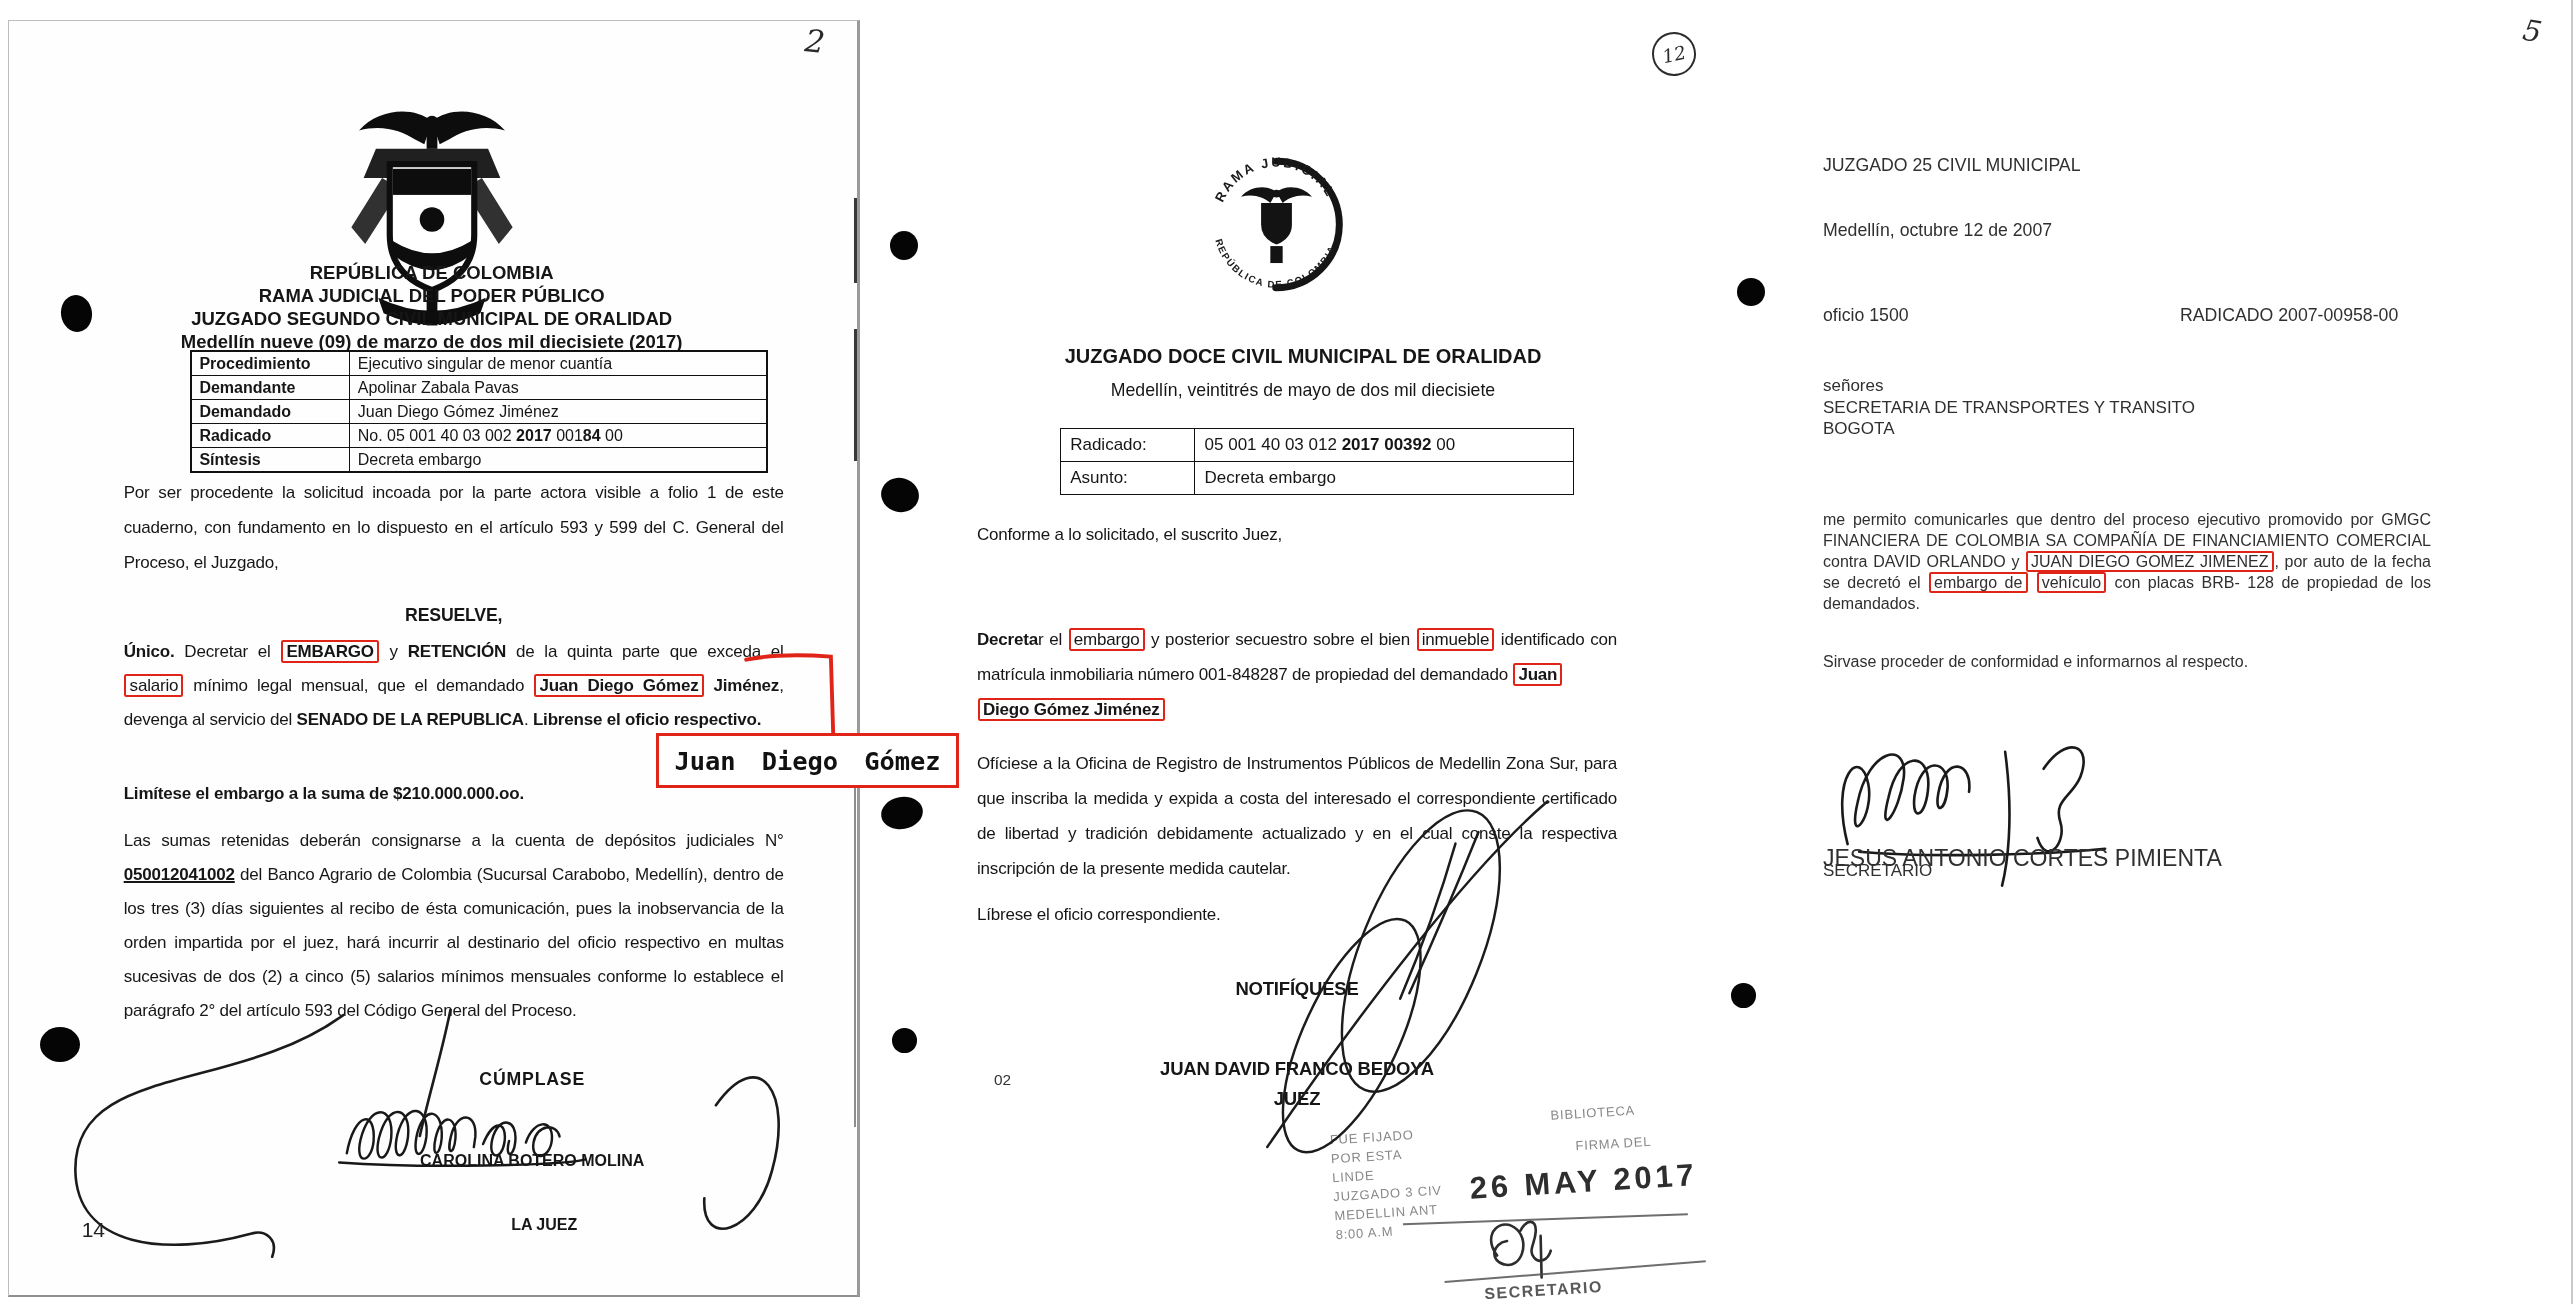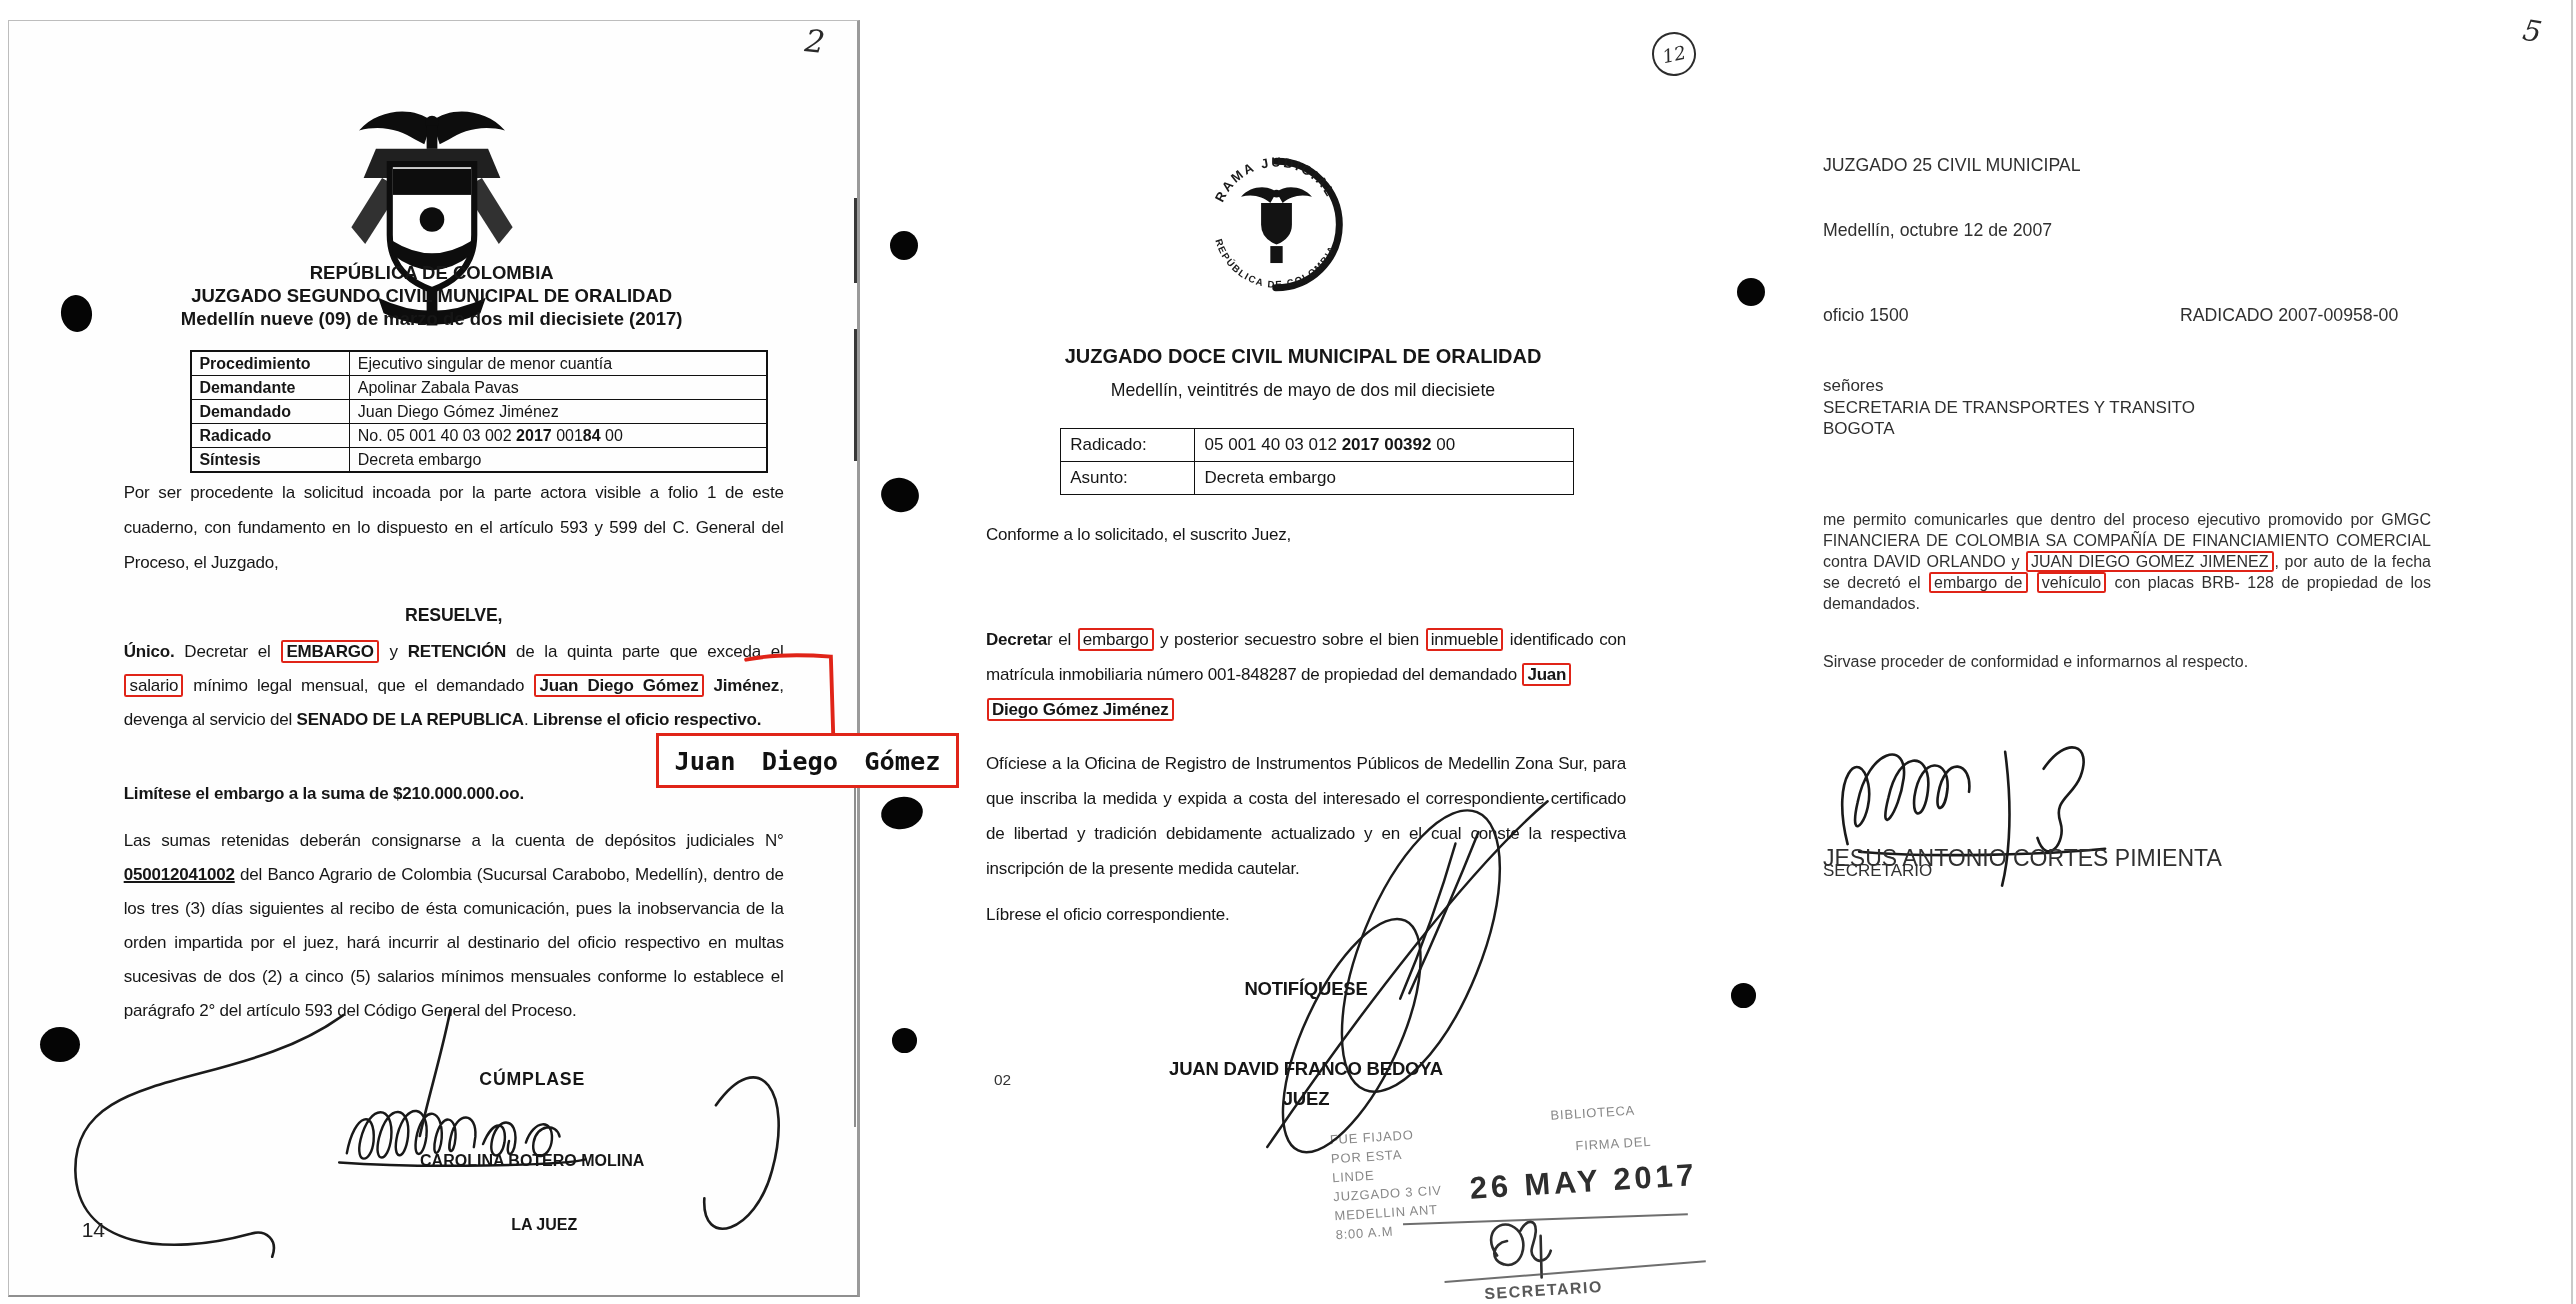--- a/index.html
+++ b/index.html
@@ -66,21 +66,21 @@
   .connector{left:723px;top:642px;width:131px;height:104px;z-index:4;}
 
   
   .page2{left:865px;top:0;width:846px;height:1305px;}
   .p2-seal{left:319px;top:132px;width:185px;height:185px;}
   .p2-title{left:69px;top:345px;width:738px;font-weight:700;font-size:20px;}
   .p2-date{left:69px;top:380px;width:738px;font-size:17.7px;}
   .p2-table{left:195px;top:428px;width:514px;border:1.5px solid #111;border-collapse:collapse;font-size:17px;}
   .p2-table td{border:1.5px solid #111;padding:3.1px 9.2px;height:26px;}
   .p2-table td.lbl{width:115px;}
-  .p2-body{left:121px;width:640px;font-size:17px;line-height:35px;letter-spacing:-0.2px;}
+  .p2-body{left:112px;width:640px;font-size:17px;line-height:35px;letter-spacing:-0.2px;}
   .p2-conforme{top:517px;}
   .p2-resuelve{top:574px;font-weight:700;font-size:18.5px;}
   .p2-decreta{top:622px;}
   .p2-oficiese{top:746px;}
   .p2-librese{top:897px;}
   .p2-notifiquese{top:971px;font-weight:700;font-size:18.5px;}
   .p2-judge{top:1051px;font-weight:700;font-size:18.5px;}
   .p2-juez{top:1081px;font-weight:700;font-size:18.5px;}
   .p2-footer{left:129px;top:1071px;font-size:15.4px;color:#333;}
   .sig2{left:360px;top:797px;width:338px;height:385px;z-index:3;}
@@ -131,20 +131,21 @@
       <path d="M70,78 h110 v92 q0,52 -55,72 q-55,-20 -55,-72 Z" fill="#ffffff" stroke="#0d0d0d" stroke-width="8"></path>
       <rect x="74" y="84" width="102" height="34" fill="#0d0d0d"></rect>
       <circle cx="125" cy="150" r="16" fill="#0d0d0d"></circle>
       <path d="M74,196 q51,40 102,0 l0,-18 q-51,32 -102,0 Z" fill="#0d0d0d"></path>
       <path d="M55,252 Q125,286 195,252 L188,272 Q125,302 62,272 Z" fill="#0d0d0d"></path>
       <rect x="118" y="238" width="14" height="50" fill="#0d0d0d"></rect>
     </svg>
 
     <div class="abs p1-header ctr">
       <div>REPÚBLICA DE COLOMBIA</div>
+      <div>RAMA JUDICIAL DEL PODER PÚBLICO</div>
       <div>JUZGADO SEGUNDO CIVIL MUNICIPAL DE ORALIDAD</div>
       <div>Medellín nueve (09) de marzo de dos mil diecisiete (2017)</div>
     </div>
 
     <table class="abs p1-table">
       <tbody>
         <tr>
           <td class="lbl">Procedimiento</td>
           <td><span>Ejecutivo singular de menor cuantía</span></td>
         </tr>

